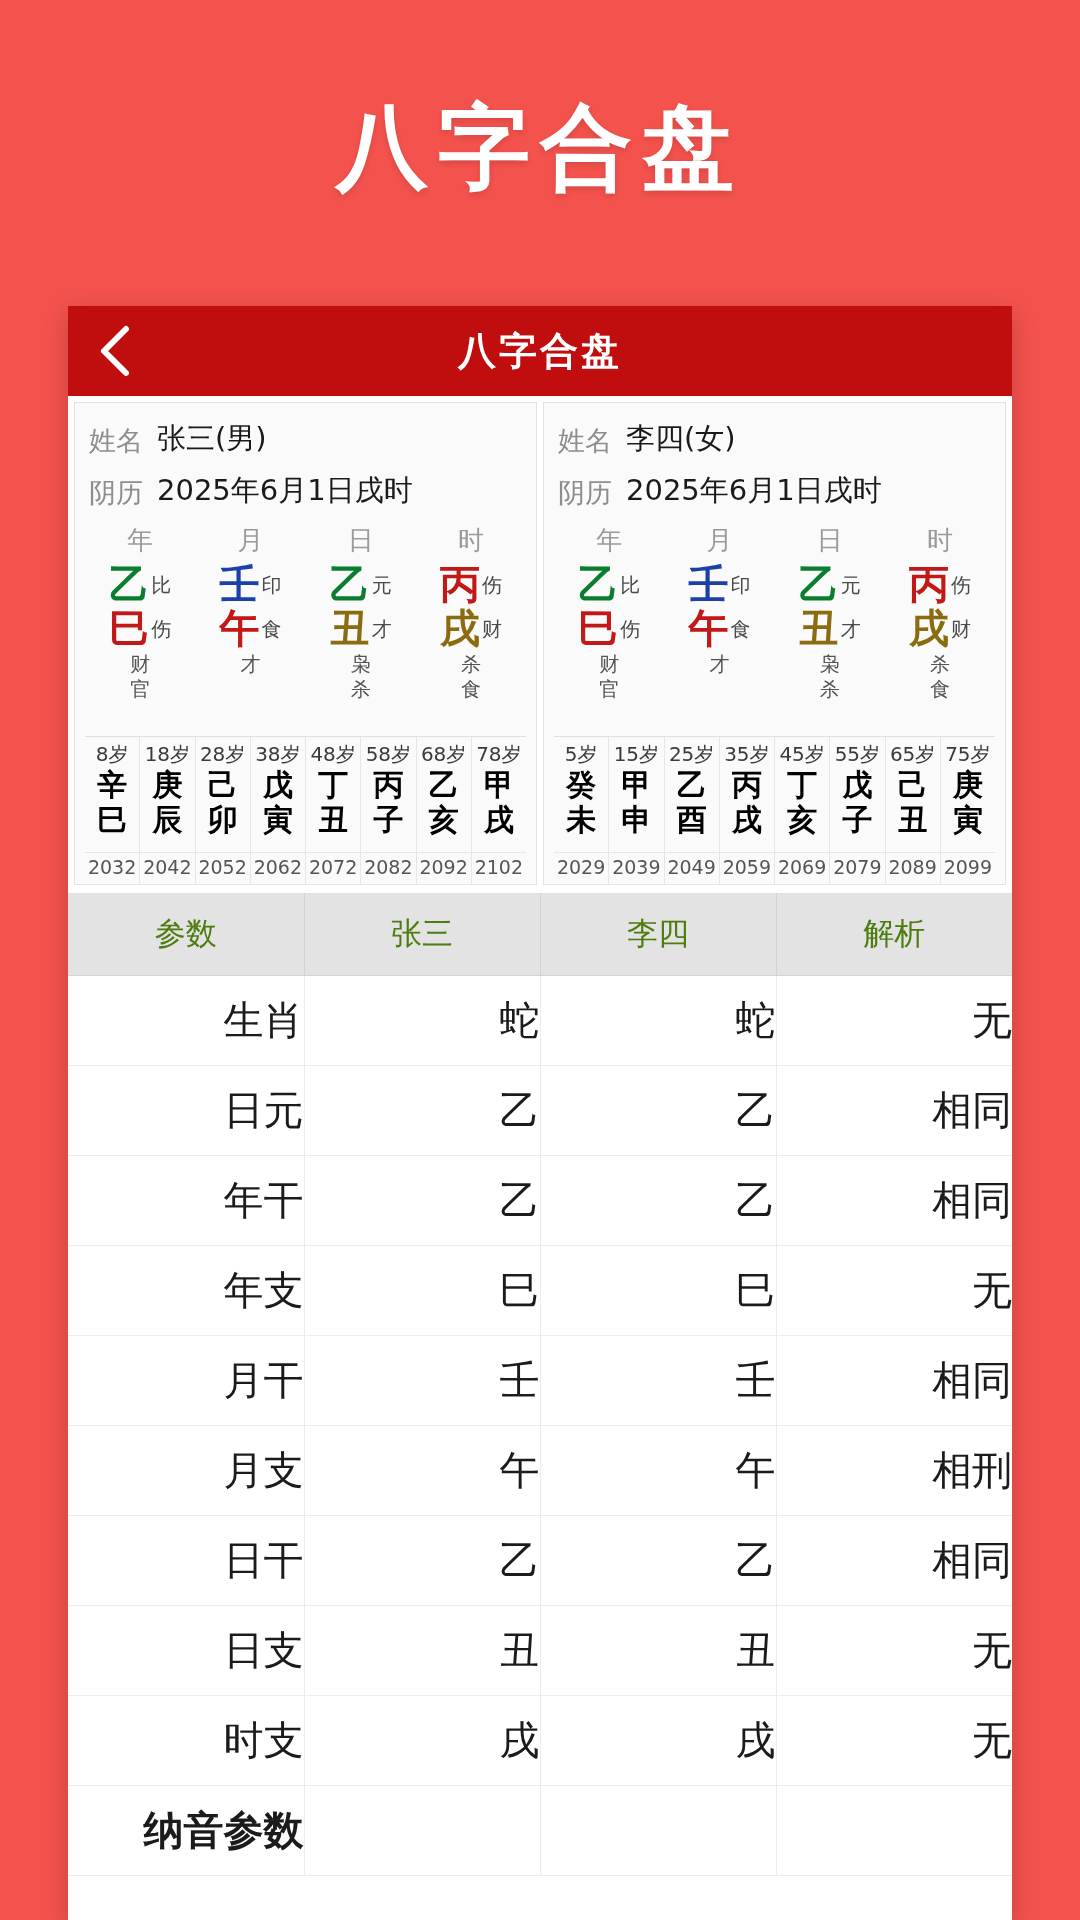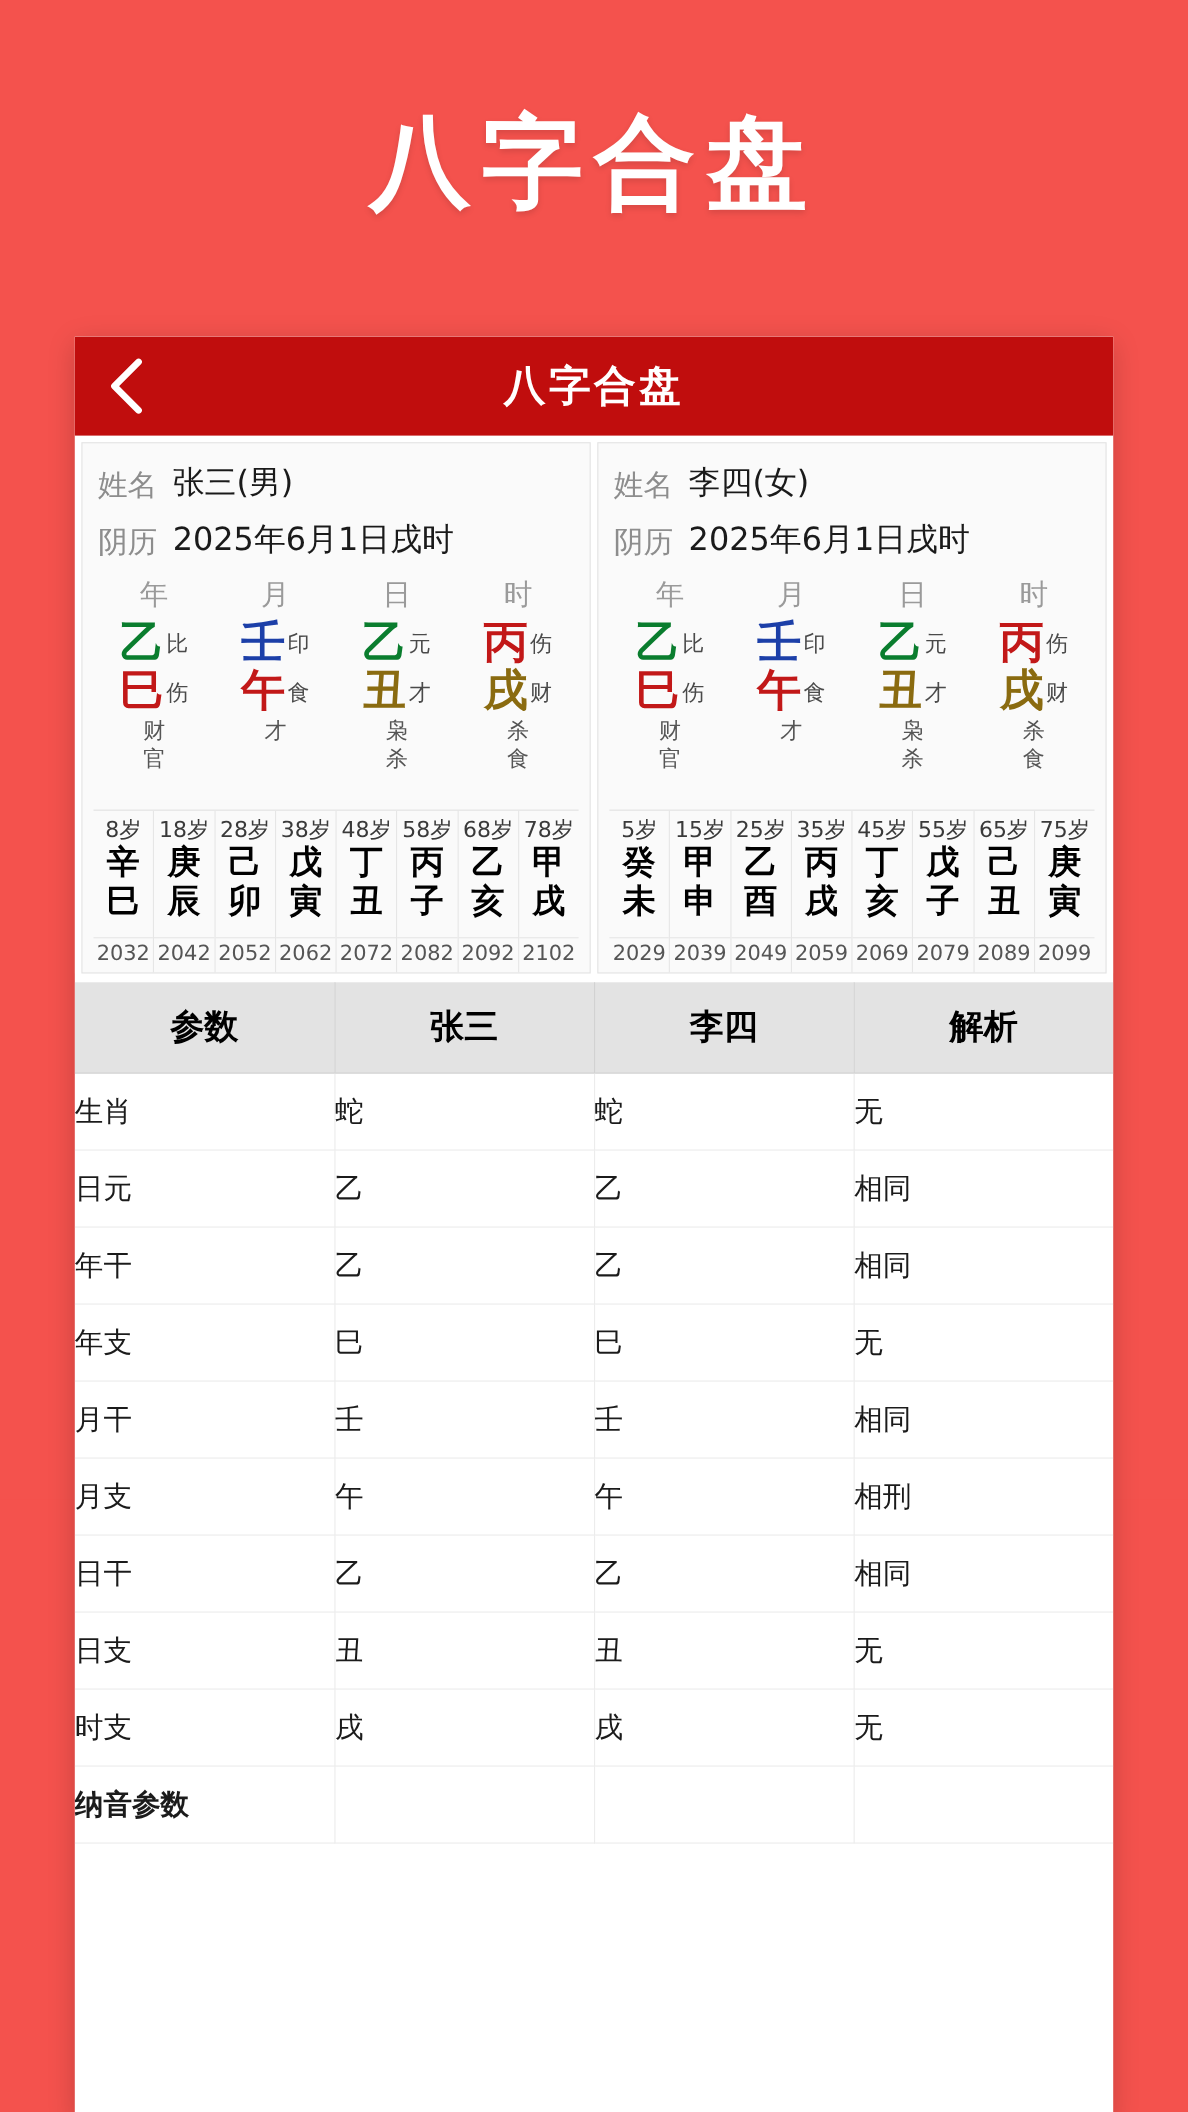--- a/index.html
+++ b/index.html
@@ -162,31 +162,31 @@
   }
 
   table.cmp {
     width: 100%;
     border-collapse: collapse;
     margin-top: 8px;
     table-layout: fixed;
   }
   table.cmp th {
     background: #e3e3e3;
-    color: #000000;
+    color: #4d7c0f;
     font-size: 31px;
-    font-weight: bold;
+    font-weight: normal;
     padding: 20px 0;
     border-bottom: 1px solid #d2d2d2;
     border-right: 1px solid #d2d2d2;
   }
   table.cmp th:last-child { border-right: none; }
   table.cmp td {
-    text-align: left;
-    font-size: 26px;
+    text-align: right;
+    font-size: 40px;
     color: #1b1b1b;
     padding: 17px 0;
     border-bottom: 1px solid #ececec;
     border-right: 1px solid #ececec;
   }
   table.cmp td:last-child { border-right: none; }
   td.section {
     font-weight: bold;
     font-size: 31px;
   }

